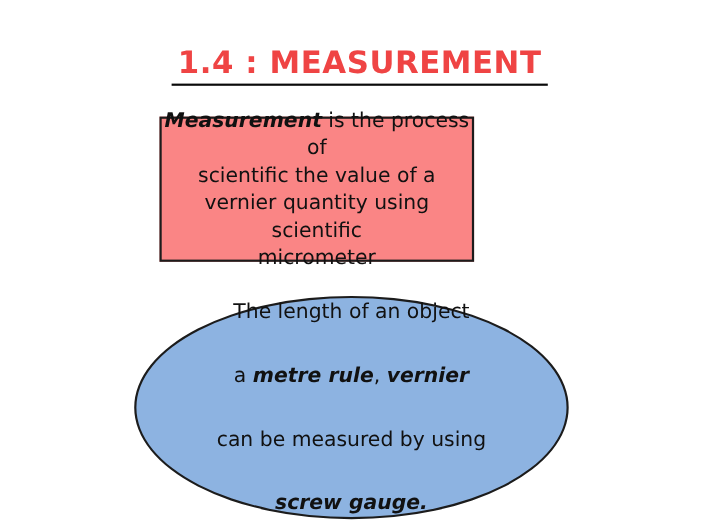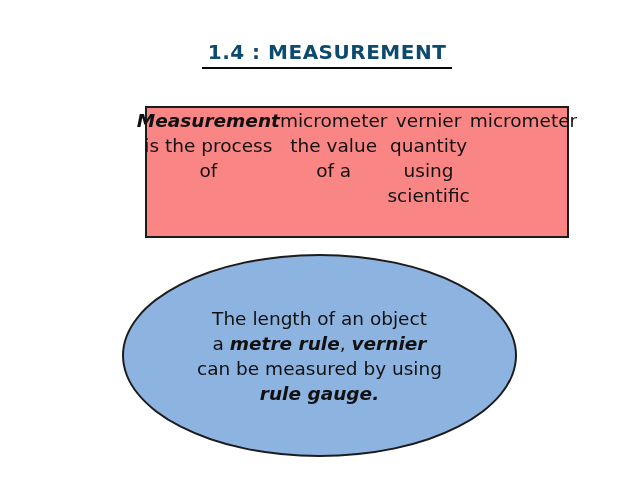--- a/index.html
+++ b/index.html
@@ -19,79 +19,79 @@
   .title-wrap {
     position: absolute;
     top: 40px;
     left: 0;
     right: 0;
     text-align: center;
   }
   .title-inner {
     display: inline-block;
     margin-left: 16px;
-    font-size: 20px;
+    font-size: 28px;
     font-weight: bold;
     letter-spacing: 0.5px;
-    color: #0c4a6e;
+    color: #ef4444;
     border-bottom: 2px solid #0a0a0a;
     padding: 0 6px 3px 6px;
   }
   .def-box {
     position: absolute;
     left: 145px;
     top: 106px;
-    width: 424px;
+    width: 286px;
     height: 132px;
     box-sizing: border-box;
     border: 2px solid #1c1c1c;
     display: flex;
-    flex-direction: row;
+    flex-direction: column;
     justify-content: center;
     text-align: center;
     font-size: 18.5px;
     line-height: 25px;
   }
   .ellipse {
     position: absolute;
     left: 122px;
-    top: 254px;
+    top: 269px;
     width: 395px;
     height: 203px;
     box-sizing: border-box;
     border: 2px solid #1c1c1c;
     border-radius: 50%;
     display: flex;
     flex-direction: column;
-    justify-content: center;
+    justify-content: space-between;
     text-align: center;
     font-size: 18.5px;
     line-height: 25px;
   }
   .bi {
     font-weight: bold;
     font-style: italic;
   }
 </style>
 </head>
 <body>
 
 <div class="slide">
 
   <div class="title-wrap">
     <span class="title-inner">1.4 : MEASUREMENT</span>
   </div>
 
   <div class="def-box" style="background: rgb(250, 133, 133);">
     <div><span class="bi">Measurement</span><span> is the process of</span></div>
-    <div><span>micrometer the value of a</span></div>
+    <div><span>scientific the value of a</span></div>
     <div><span>vernier quantity using scientific</span></div>
     <div><span>micrometer</span></div>
   </div>
 
   <div class="ellipse" style="background: rgb(141, 179, 225);">
     <div><span>The length of an object</span></div>
     <div><span>a </span><span class="bi">metre rule</span><span>, </span><span class="bi">vernier</span></div>
     <div><span>can be measured by using</span></div>
-    <div><span class="bi">rule gauge.</span></div>
+    <div><span class="bi">screw gauge.</span></div>
   </div>
 
 </div>
 
 </body></html>

